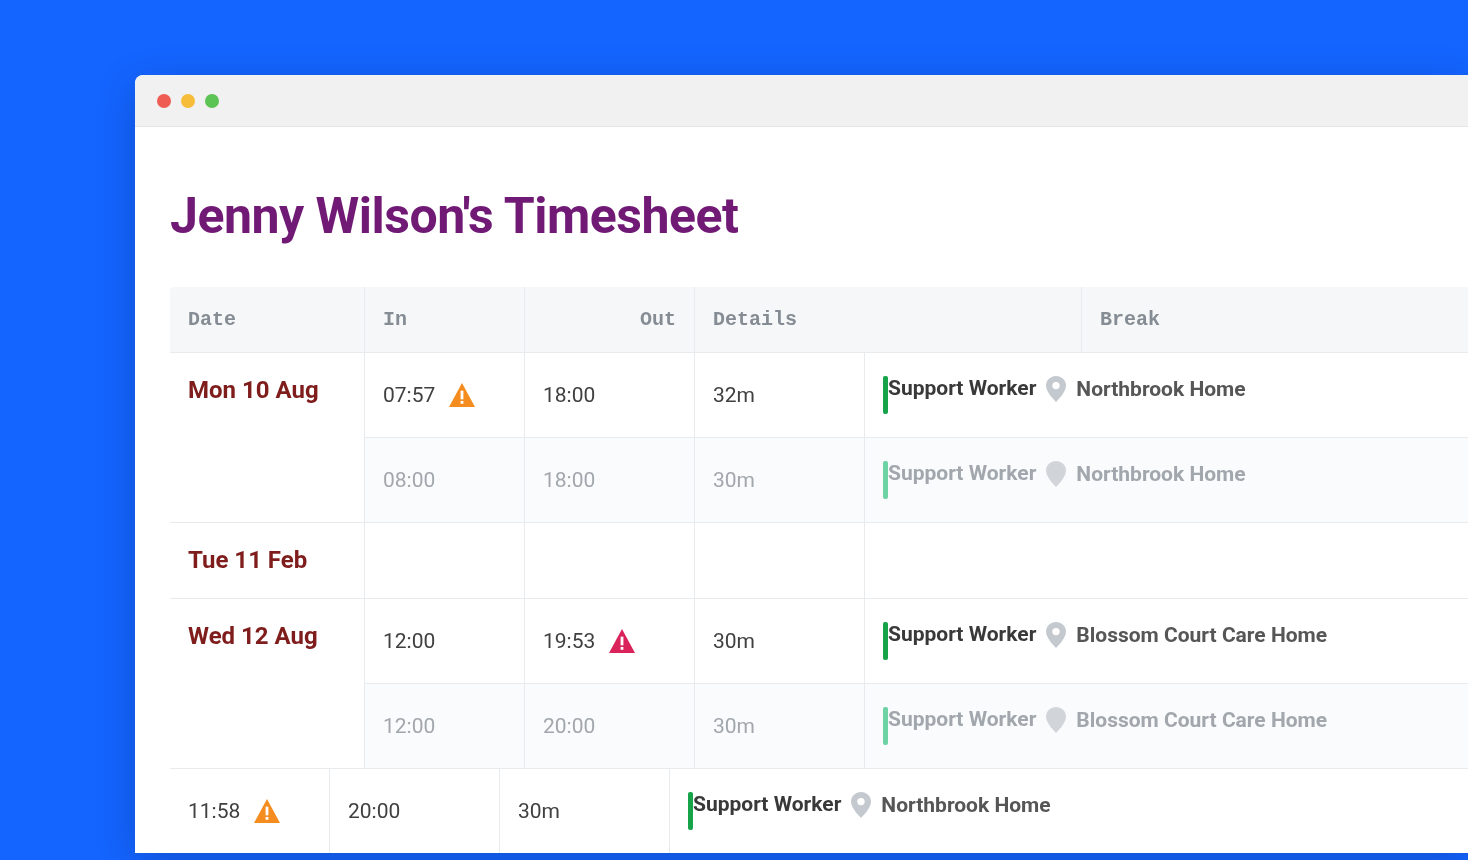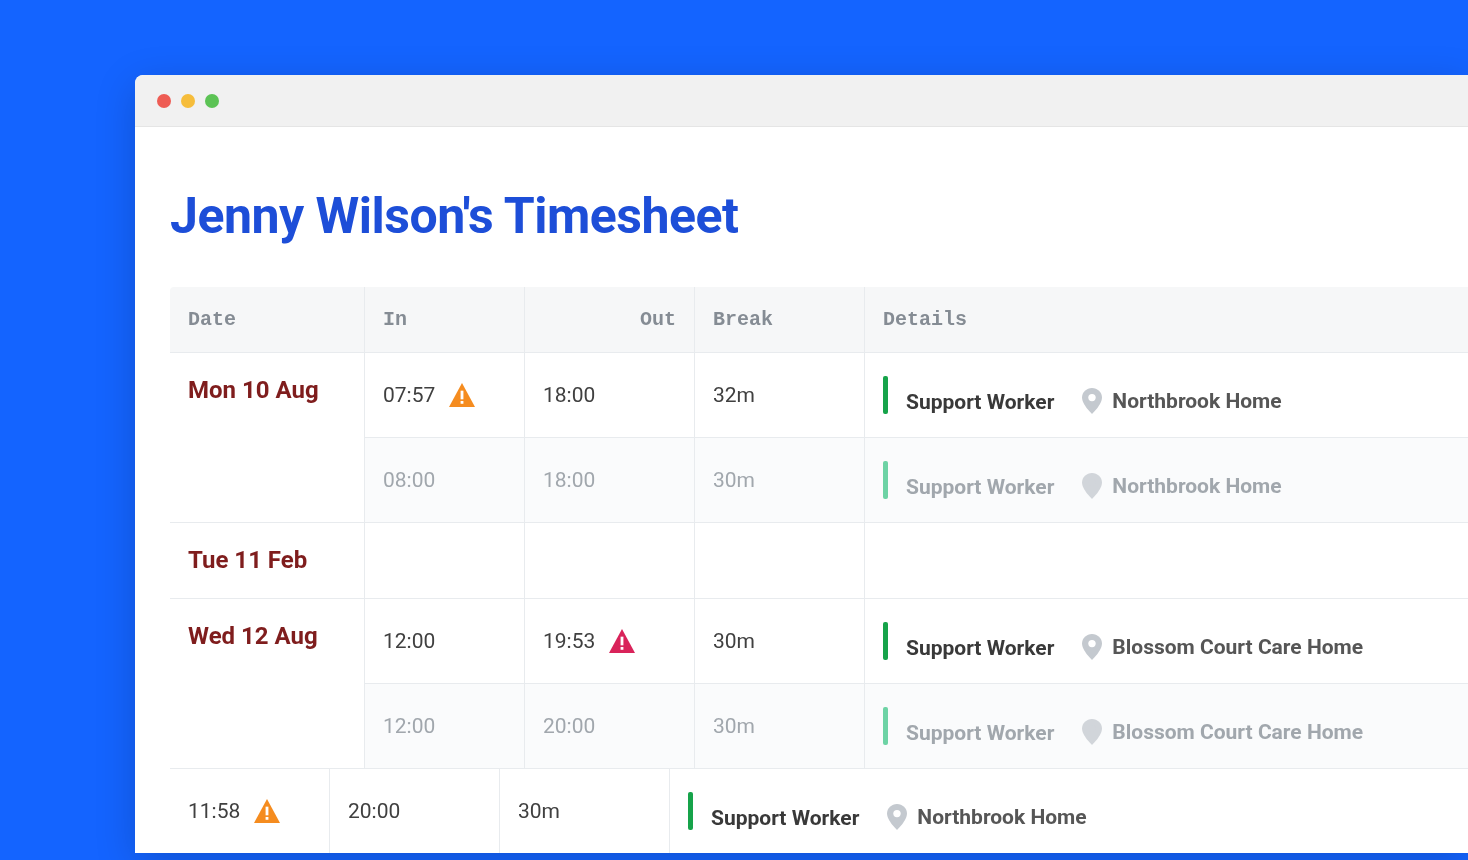--- a/index.html
+++ b/index.html
@@ -39,21 +39,21 @@
     }
     .tl-red { background: #EE5C54; }
     .tl-yellow { background: #F6BD3B; }
     .tl-green { background: #5CC355; }
     .window-content {
       padding: 60px 0 0 35px;
     }
     .page-title {
       font-size: 50px;
       font-weight: 700;
-      color: #1d4ed8;
+      color: #701a75;
       margin-bottom: 42px;
       letter-spacing: -0.5px;
     }
     .timesheet-table {
       width: 100%;
     }
     .table-header-row {
       display: flex;
       background: #F6F7F8;
       border-radius: 4px 0 0 0;
@@ -129,22 +129,21 @@
       color: #404040;
     }
     .warn-icon {
       display: inline-flex;
       align-items: center;
       width: 26px;
       height: 24px;
     }
     .details-content {
       display: flex;
-      align-items: flex-end;
-      gap: 18px;
+      align-items: flex-start;
       width: 100%;
     }
     .role-bar {
       width: 5px;
       height: 38px;
       background: #16A34A;
       border-radius: 2px;
       flex-shrink: 0;
     }
     .role-text {
@@ -184,22 +183,22 @@
 
   <div class="window-content">
     <h1 class="page-title">Jenny Wilson's Timesheet</h1>
 
     <div class="timesheet-table">
 
       <div class="table-header-row">
         <div class="table-header-cell col-date">Date</div>
         <div class="table-header-cell col-in">In</div>
         <div class="table-header-cell col-out">Out</div>
+        <div class="table-header-cell col-details">Details</div>
         <div class="table-header-cell col-break">Break</div>
-        <div class="table-header-cell col-details">Details</div>
       </div>
 
       <div id="table-body">
           <div class="day-group">
             <div class="date-cell">Mon 10 Aug</div>
             <div class="rows-wrap">
               <div class="data-row">
                 <div class="cell col-in">
                   <span class="cell-text">07:57</span>
                   <span class="warn-icon">

